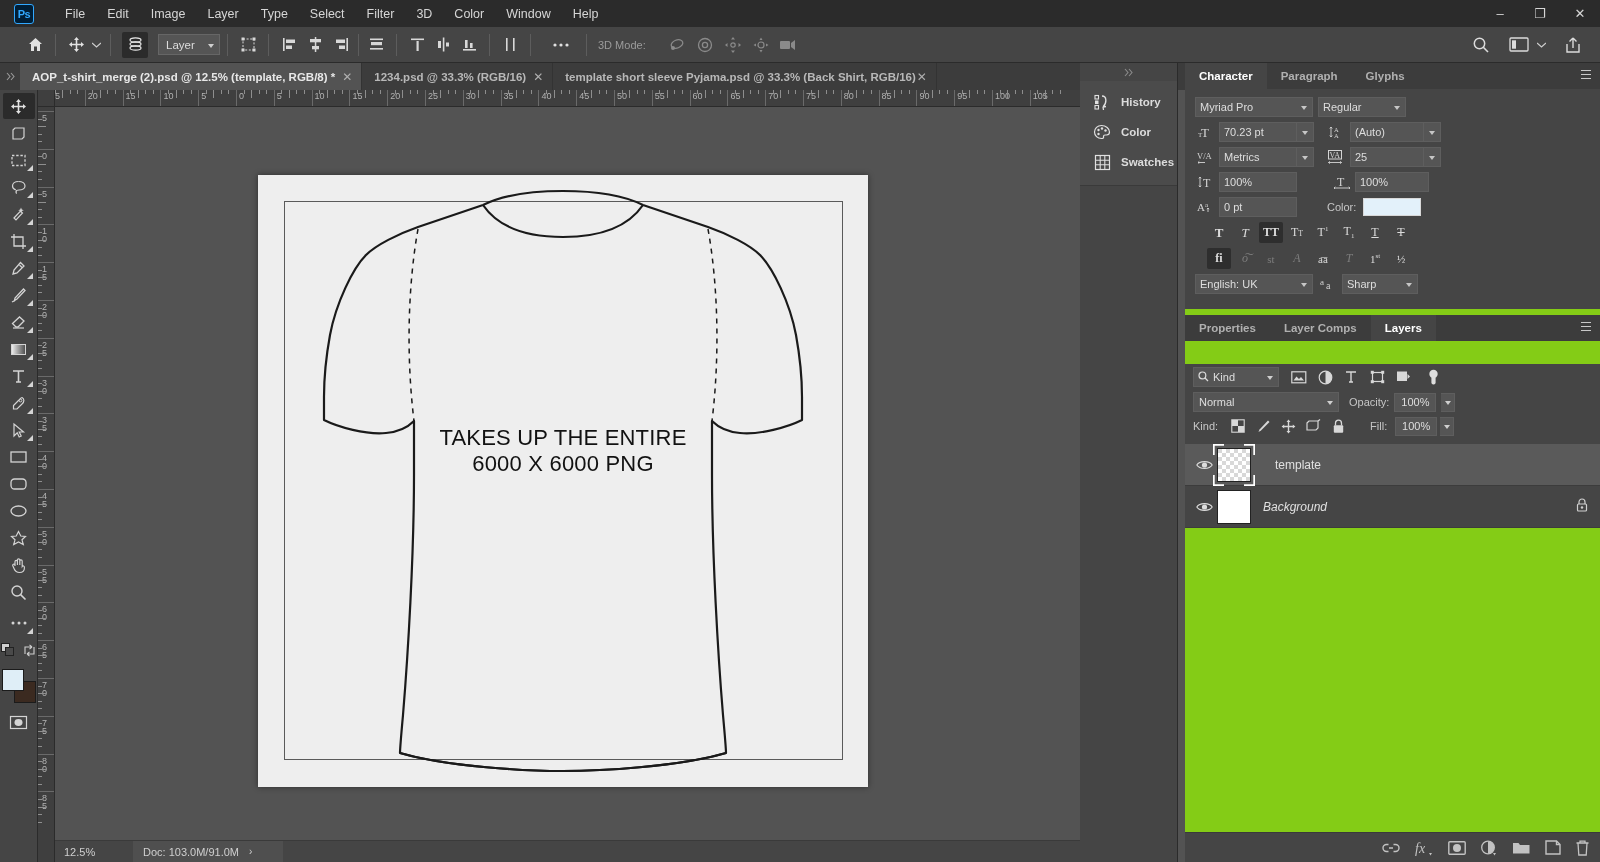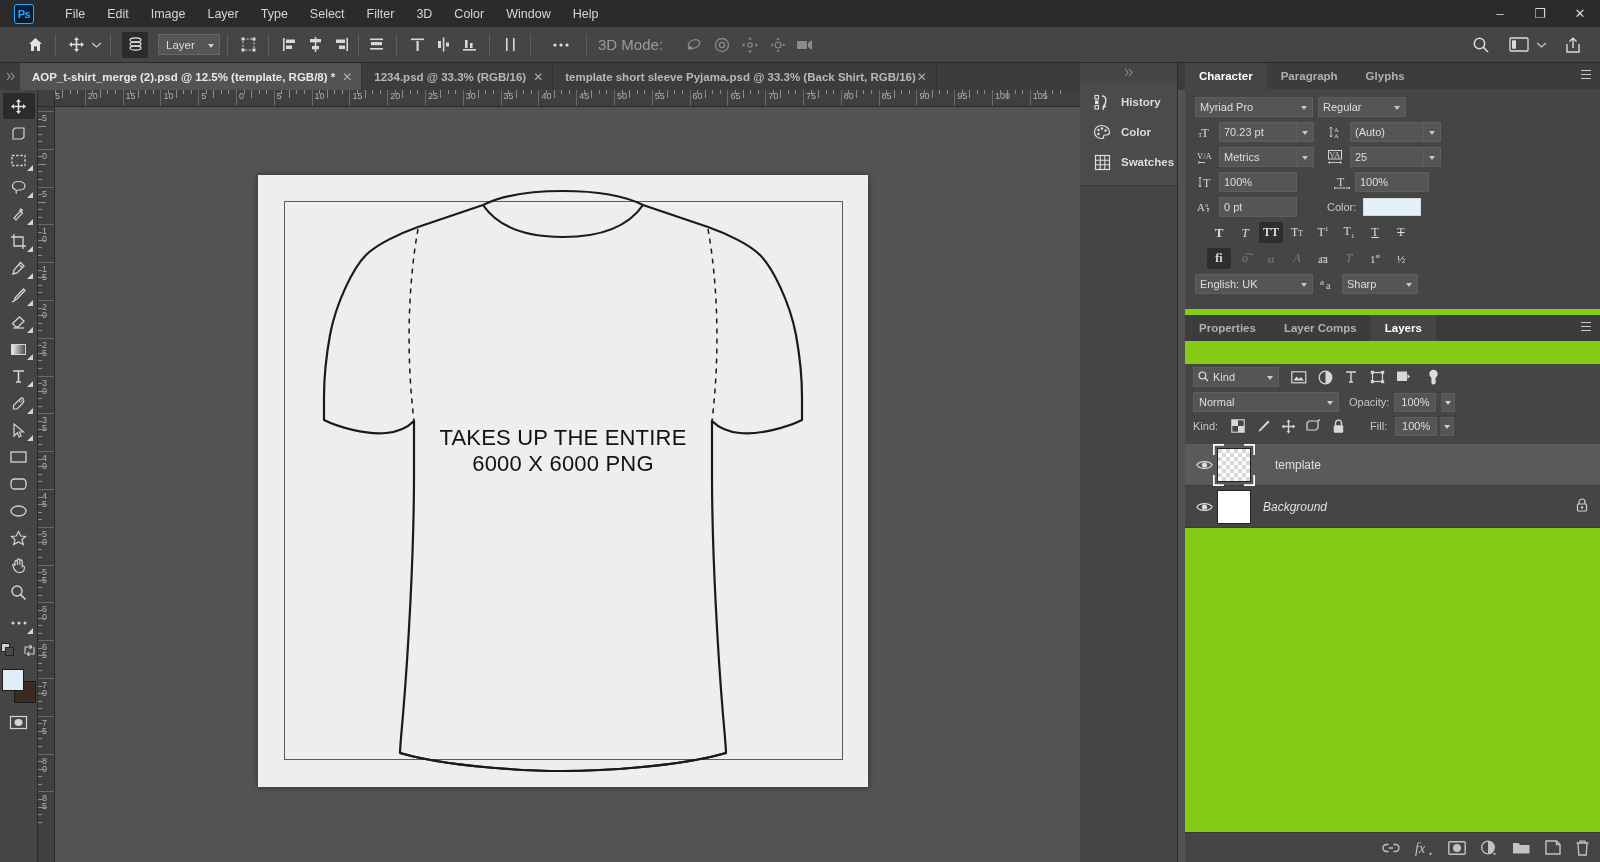--- a/index.html
+++ b/index.html
@@ -40,21 +40,21 @@
     background: #454545; display: flex; align-items: center;
     border-bottom: 1px solid #2b2b2b;
   }
   .opt-sep { width: 1px; height: 22px; background: #5d5d5d; margin: 0 7px; }
   .opt-icon {
     width: 26px; height: 26px; display: flex; align-items: center;
     justify-content: center; color: #cfcfcf;
   }
   .opt-icon svg { display: block; }
   .opt-icon.active { background: #2b2b2b; border-radius: 2px; }
-  .opt-label { color: #9b9b9b; font-size: 15px; margin: 0 12px; }
+  .opt-label { color: #9b9b9b; font-size: 11px; margin: 0 12px; }
   .opt-select {
     background: #555; border: 1px solid #666; color: #dcdcdc;
     font-size: 11.5px; height: 21px; padding: 0 16px 0 7px;
     display: flex; align-items: center; position: relative; min-width: 62px;
   }
   .caret {
     position: absolute; right: 5px; top: 50%; width: 0; height: 0;
     margin-top: -1px;
     border-left: 3.5px solid transparent; border-right: 3.5px solid transparent;
     border-top: 4px solid #cfcfcf;
@@ -967,20 +967,27 @@
 
         <path d="M142 578 C190 592 270 596 305 596 C340 596 420 592 468 578" fill="none" stroke="#1a1a1a" stroke-width="2.2"></path>
       </svg>
       <div id="shirt-text">
         <div>TAKES UP THE ENTIRE</div>
         <div>6000 X 6000 PNG</div>
       </div>
     </div>
   </div>
 
+  <div id="statusbar">
+    <div id="status-zoom">12.5%</div>
+    <div id="status-doc">
+      <span>Doc: 103.0M/91.0M</span>
+      <span id="status-arrow">›</span>
+    </div>
+  </div>
 </div>
 
 <div id="icon-dock">
   <div id="dock-grip">
     <svg width="9" height="9" viewBox="0 0 9 9">
         <path d="M1 1 L4 4.5 L1 8 M5 1 L8 4.5 L5 8" fill="none" stroke="#8c8c8c" stroke-width="1.1"></path>
       </svg>
   </div>
   <div id="dock-group">
     <div class="dock-item">

